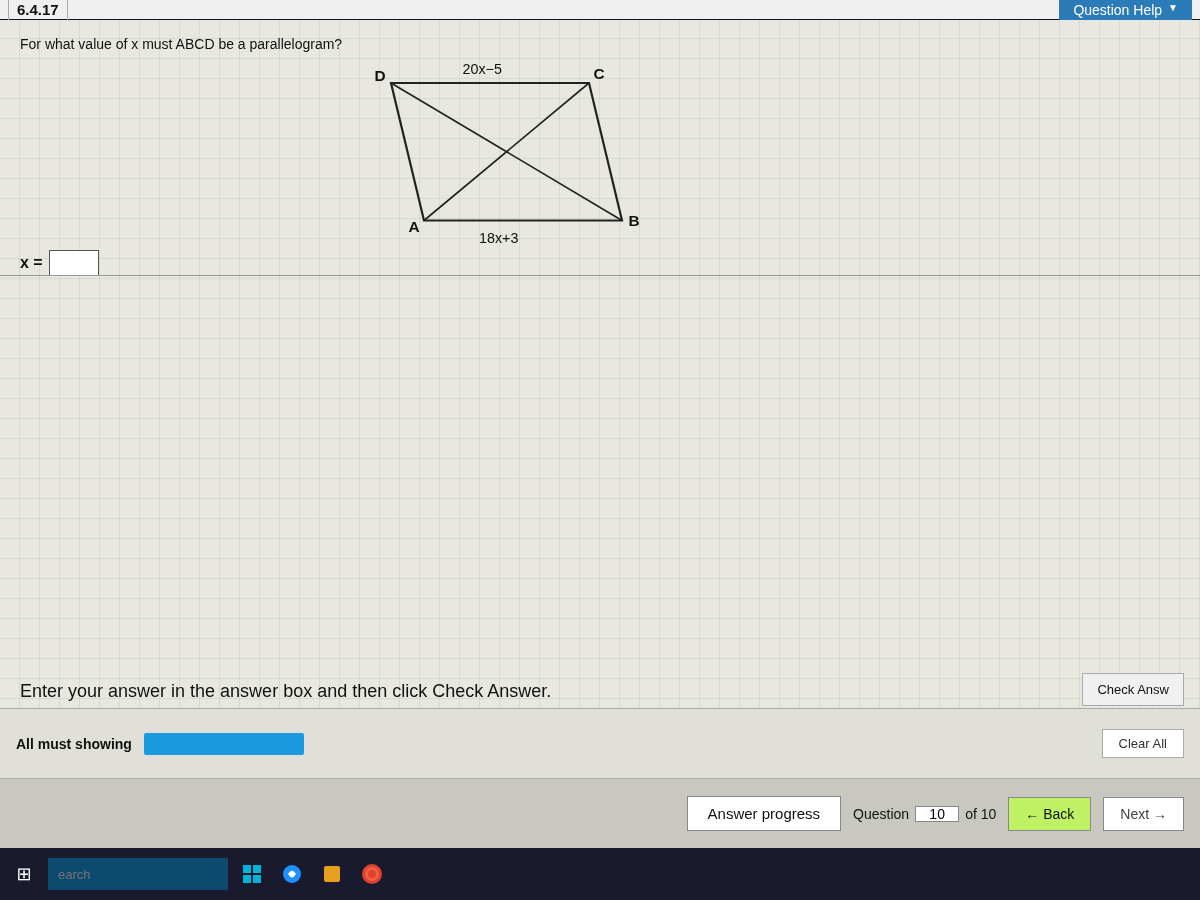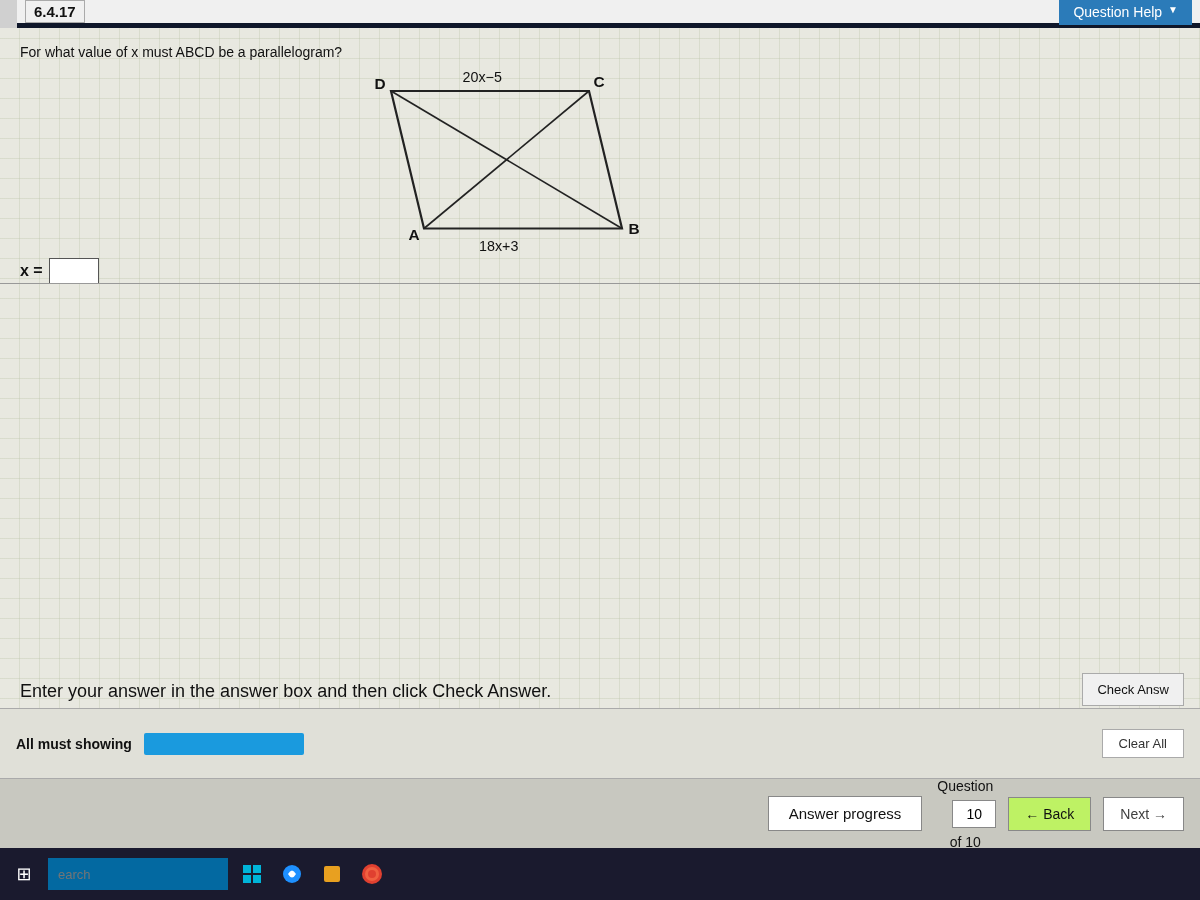--- a/index.html
+++ b/index.html
@@ -18,24 +18,23 @@
       flex-direction: column;
       background: #d0d0d0;
     }
 
     
     .top-bar {
       display: flex;
       align-items: center;
       justify-content: space-between;
       background: #f0f0f0;
-      border-bottom: 5px solid #0f172a;
+      border-bottom: 1px solid #0f172a;
       padding: 4px 8px;
-      height: 28px;
-      margin-left: 17px;
+      height: 20px;
     }
     .section-label {
       font-size: 15px;
       font-weight: bold;
       color: #111;
       border: 1px solid #aaa;
       padding: 2px 8px;
     }
     .question-help-btn {
       background: #2b7bb9;
@@ -176,35 +175,33 @@
       background: white;
       border: 1px solid #888;
       padding: 8px 20px;
       font-size: 15px;
       cursor: pointer;
       color: #111;
     }
 
     .question-nav {
       display: flex;
-      align-items: center;
+      align-items: flex-start;
       gap: 6px;
       font-size: 14px;
       color: #111;
-      flex-direction: column;
     }
 
     .question-number-input {
       width: 44px;
-      height: 28px;
+      height: 16px;
       border: 1px solid #888;
       text-align: center;
       font-size: 14px;
       background: white;
-      margin-left: 18px;
     }
 
     .back-btn {
       background: #bef264;
       border: 1px solid #888;
       padding: 8px 16px;
       font-size: 14px;
       cursor: pointer;
       color: #111;
       display: flex;
@@ -240,21 +237,21 @@
     .taskbar {
       height: 52px;
       background: #1a1a2e;
       display: flex;
       align-items: center;
       padding: 0 8px;
       gap: 8px;
     }
 
     .taskbar-search {
-      background: #0369a1;
+      background: #0c4a6e;
       color: #ccc;
       border: none;
       height: 32px;
       width: 180px;
       padding: 0 10px;
       font-size: 13px;
     }
 
     .taskbar-icon {
       width: 32px;

